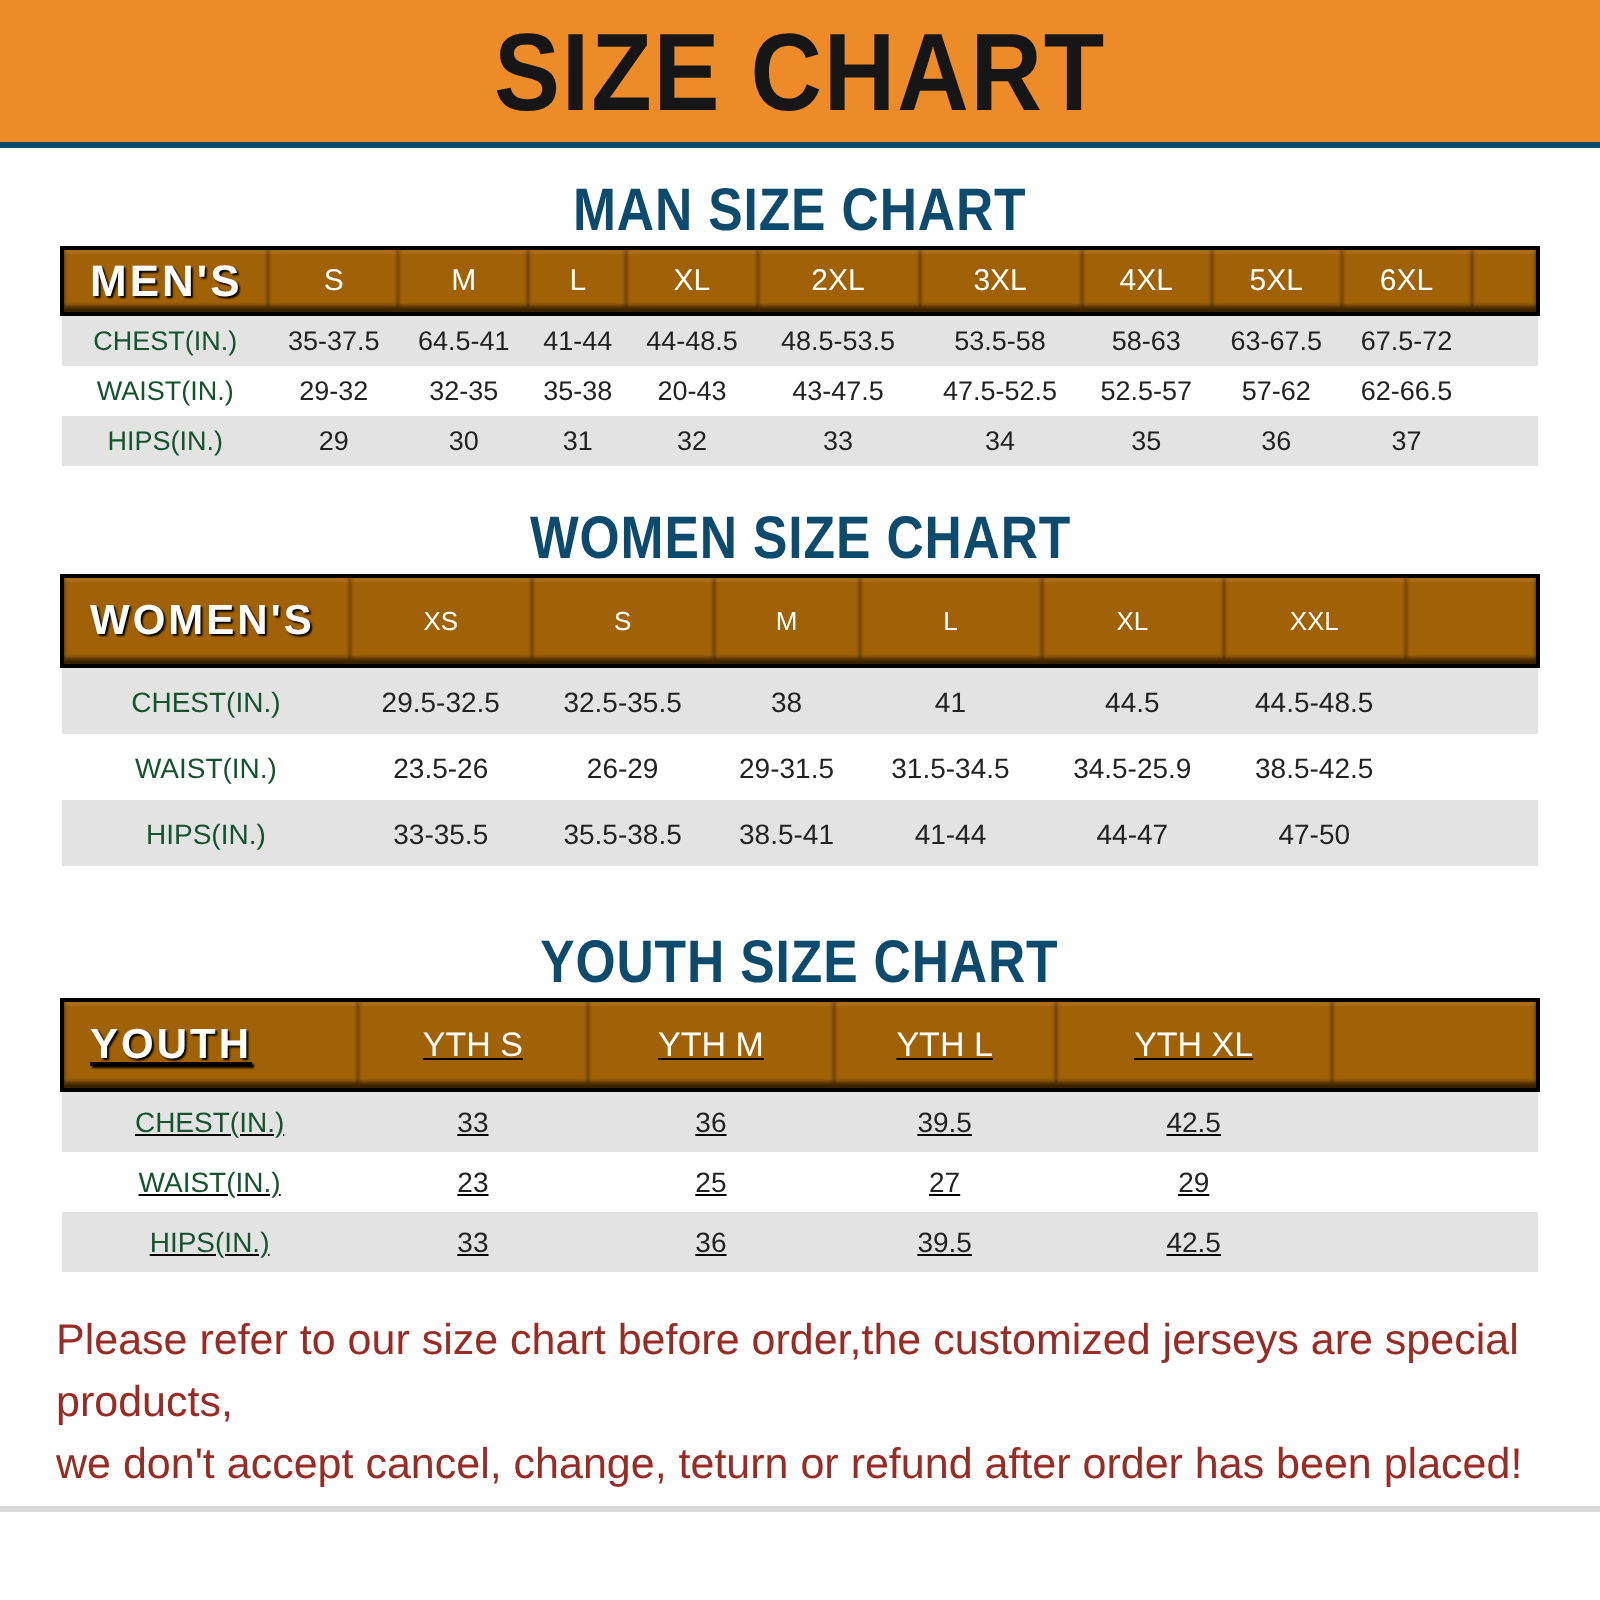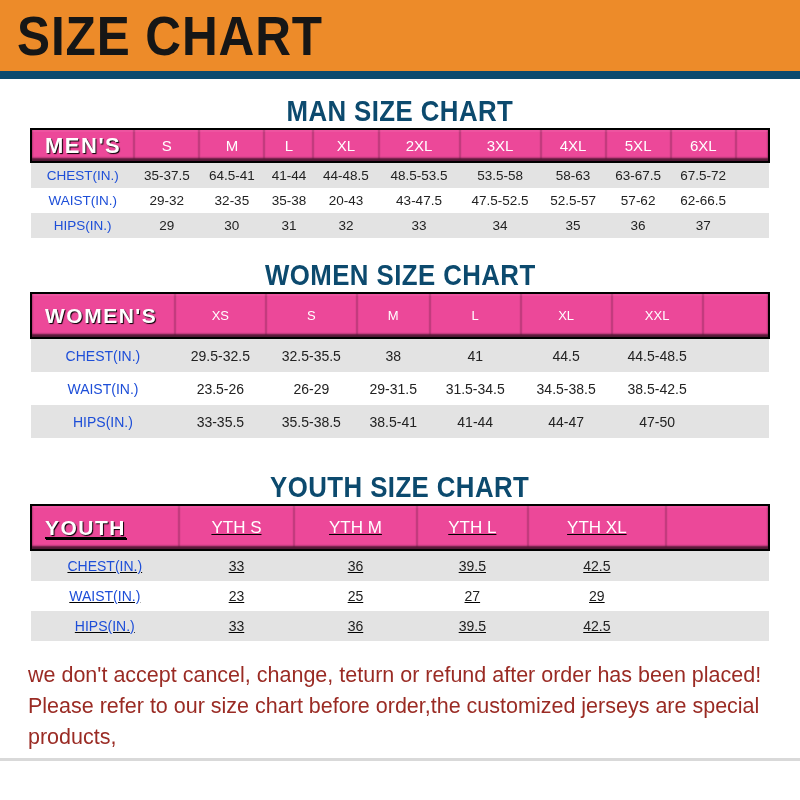--- a/index.html
+++ b/index.html
@@ -7,22 +7,22 @@
     width: 800px; height: 800px;
     background: #ffffff;
     font-family: "Liberation Sans", sans-serif;
     overflow: hidden;
   }
 
   
   .banner {
     height: 71px;
     background: #ed8b29;
-    border-bottom: 8px solid #0c4a6e;
-    display: flex; align-items: center; justify-content: flex-start;
+    border-bottom: 3px solid #0c4a6e;
+    display: flex; align-items: center; justify-content: center;
   }
   .banner .banner-title {
     font-size: 55px; font-weight: bold; color: #161616;
     margin: 0; letter-spacing: 1px;
     transform: scaleX(0.9);
   }
 
   
   .section-heading {
     margin: 0; text-align: center;
@@ -36,21 +36,21 @@
   
   table.size-table {
     width: 740px; margin: 0 auto;
     border-collapse: collapse; table-layout: auto;
   }
   .men-table   { margin-top: 14px; }
   .women-table { margin-top: 14px; }
   .youth-table { margin-top: 20px; text-decoration: underline; }
 
   .size-table thead th {
-    background: #ec4899; color: #ffffff; font-weight: normal;
+    background: #a16207; color: #ffffff; font-weight: normal;
     text-align: center; padding: 0;
     border-top: 2px solid #000; border-bottom: 2px solid #000;
     box-shadow: inset 0 2px 0 rgba(255,255,255,0.07), inset 0 -3px 2px rgba(0,0,0,0.65);
   }
   .size-table thead th.corner {
     text-align: left; padding-left: 13px;
     font-weight: bold; letter-spacing: 1.5px;
     border-left: 2px solid #000;
     text-shadow: 1px 1px 1px #000;
   }
@@ -59,21 +59,21 @@
   .men-table   thead th { height: 31px; font-size: 15px; }
   .women-table thead th { height: 43px; font-size: 13px; }
   .youth-table thead th { height: 43px; font-size: 17px; }
   .men-table   thead th.corner { font-size: 22px; }
   .women-table thead th.corner { font-size: 21px; }
   .youth-table thead th.corner { font-size: 21px; }
 
   .size-table tbody td {
     text-align: center; color: #222222; padding: 0;
   }
-  .size-table tbody td.rowlabel { color: #1d4ed8; }
+  .size-table tbody td.rowlabel { color: #14532d; }
   .size-table tbody tr:nth-child(odd)  td { background: #e3e3e3; }
   .size-table tbody tr:nth-child(even) td { background: #ffffff; }
 
   .men-table   tbody td { height: 25px; font-size: 13.5px; }
   .women-table tbody td { height: 33px; font-size: 14px; }
   .youth-table tbody td { height: 30px; font-size: 14px; }
 
   
   .footer-note {
     margin: 19px 20px 0 28px;
@@ -204,21 +204,21 @@
       <td>44.5</td>
       <td>44.5-48.5</td>
       <td></td>
     </tr>
     <tr>
       <td class="rowlabel">WAIST(IN.)</td>
       <td>23.5-26</td>
       <td>26-29</td>
       <td>29-31.5</td>
       <td>31.5-34.5</td>
-      <td>34.5-38.5</td>
+      <td>34.5-25.9</td>
       <td>38.5-42.5</td>
       <td></td>
     </tr>
     <tr>
       <td class="rowlabel">HIPS(IN.)</td>
       <td>33-35.5</td>
       <td>35.5-38.5</td>
       <td>38.5-41</td>
       <td>41-44</td>
       <td>44-47</td>
@@ -273,16 +273,16 @@
       <td>33</td>
       <td>36</td>
       <td>39.5</td>
       <td>42.5</td>
       <td></td>
     </tr>
   </tbody>
 </table>
 
 <div class="footer-note">
+  <div>Please refer to our size chart before order,the customized jerseys are special products,</div>
   <div>we don't accept cancel, change, teturn or refund after order has been placed!</div>
-  <div>Please refer to our size chart before order,the customized jerseys are special products,</div>
 </div>
 <div class="bottom-line"></div>
 
 </body></html>

